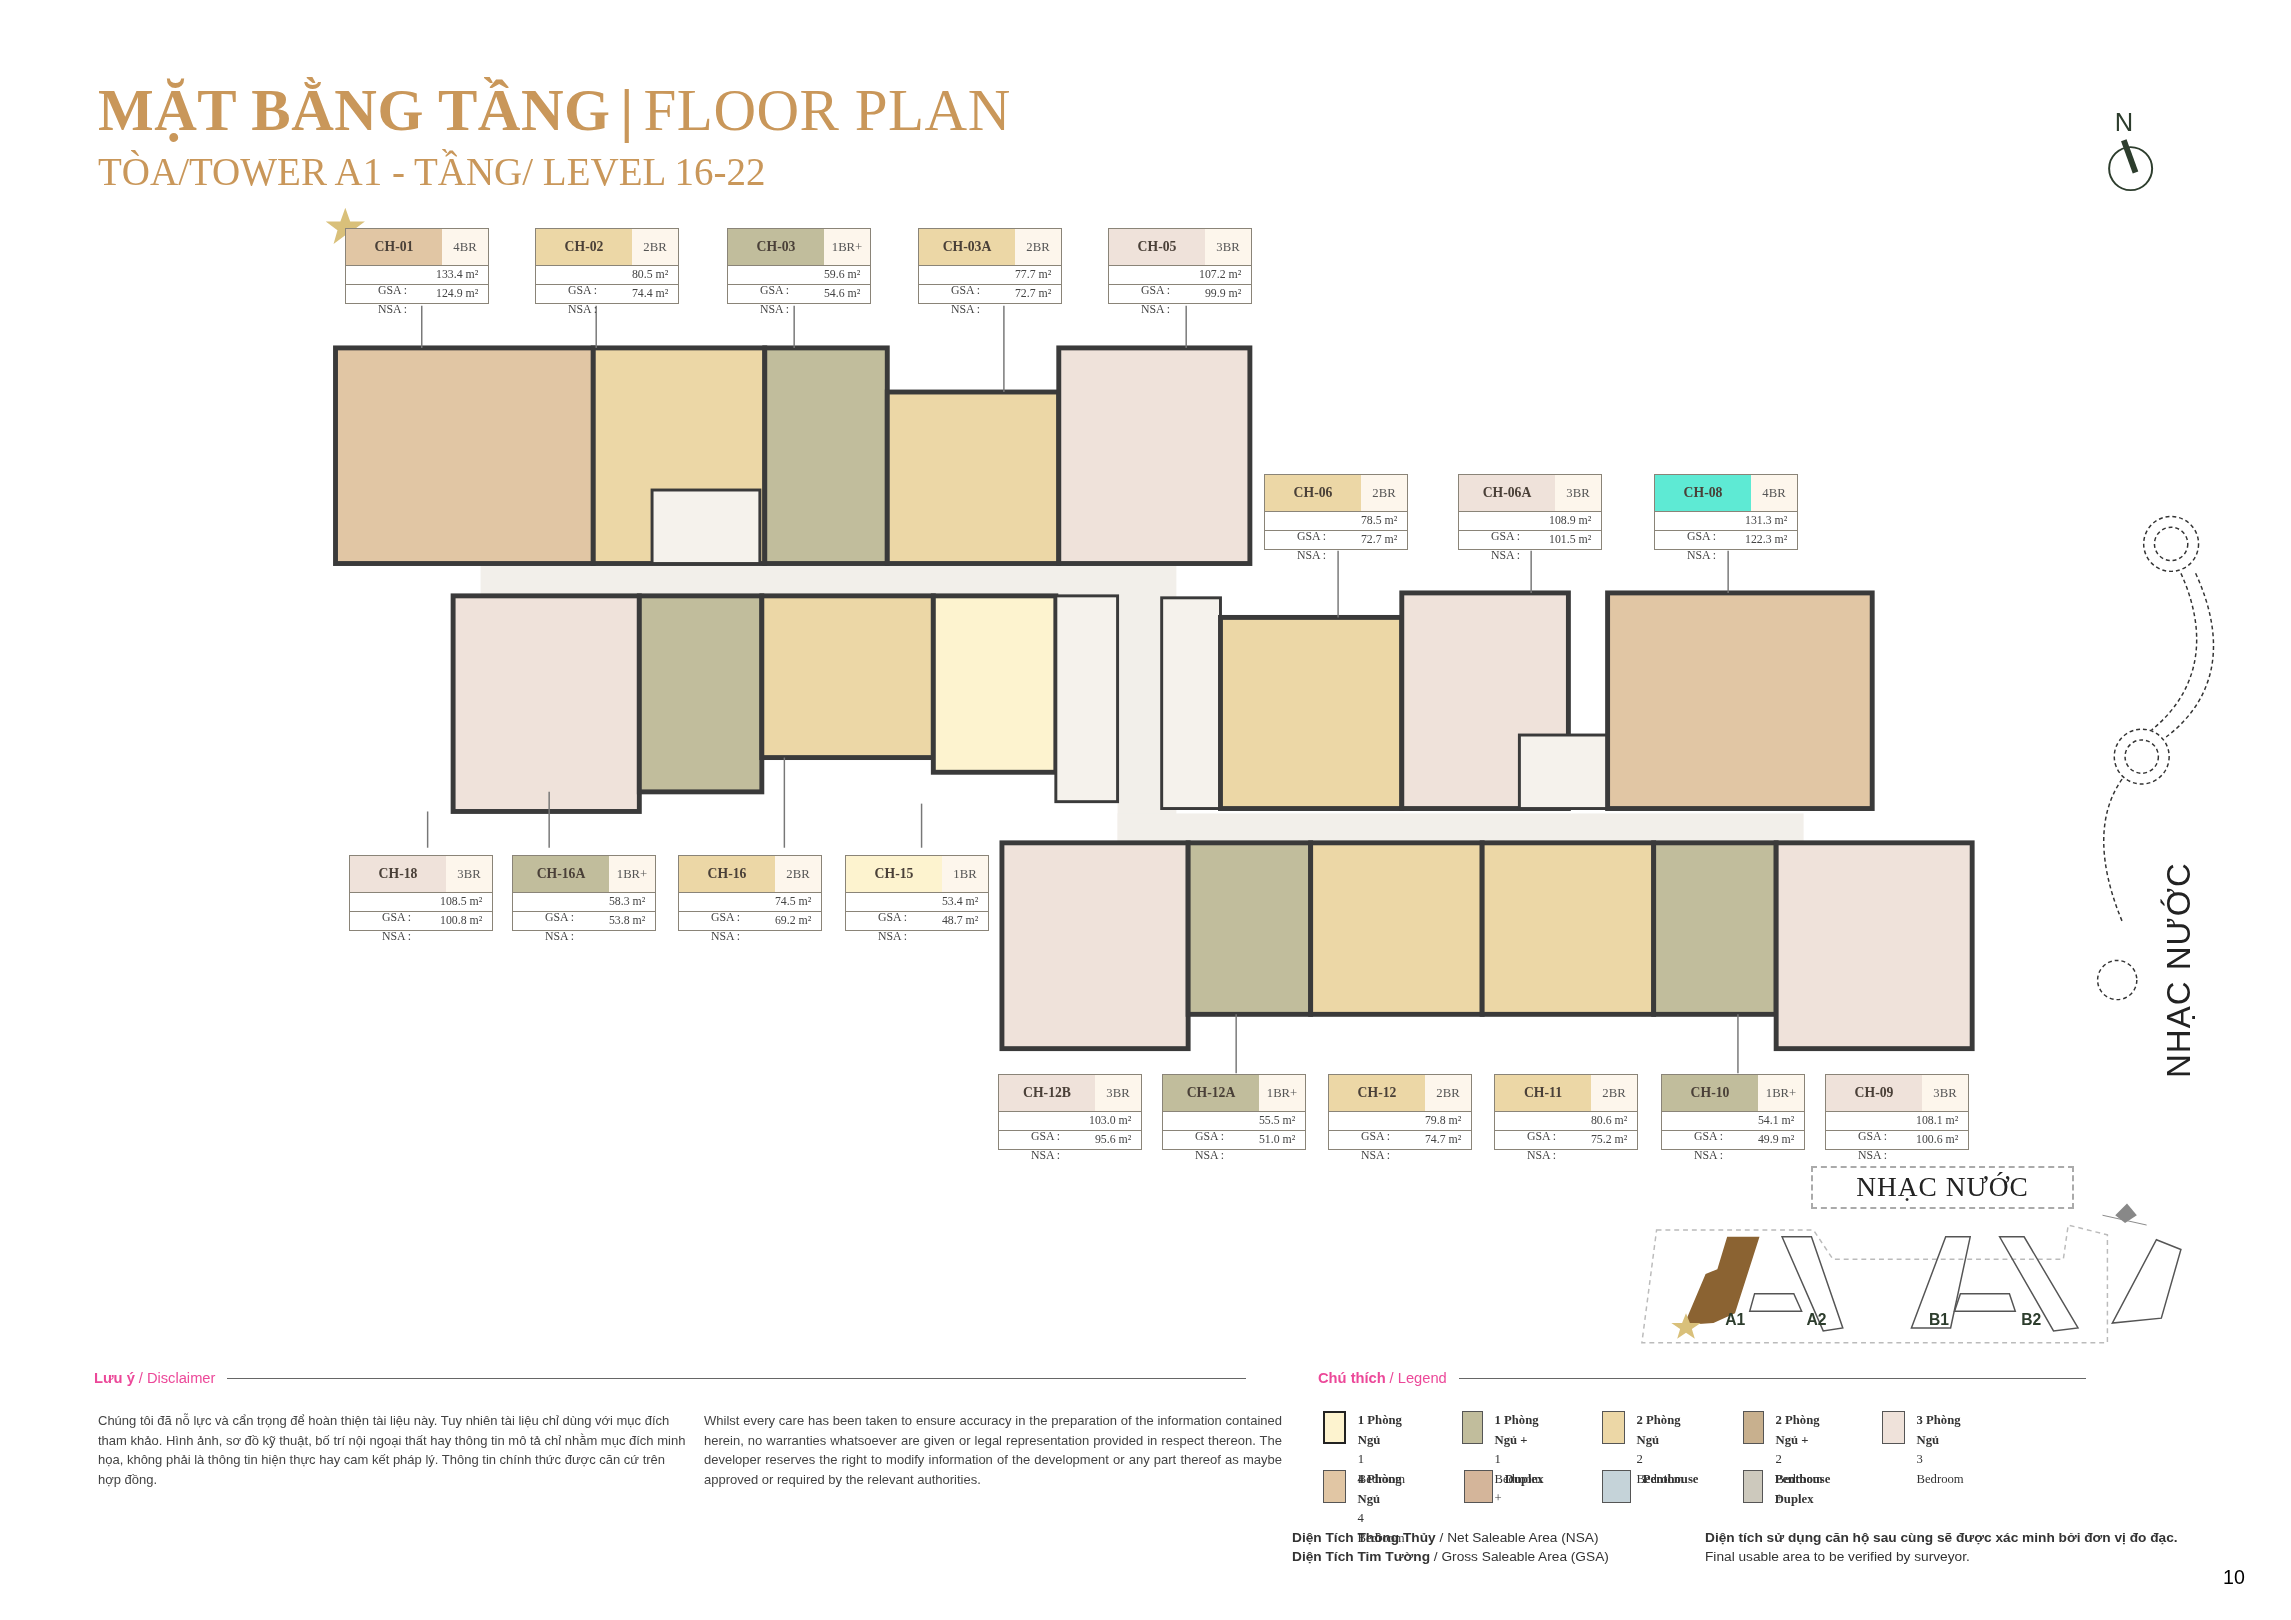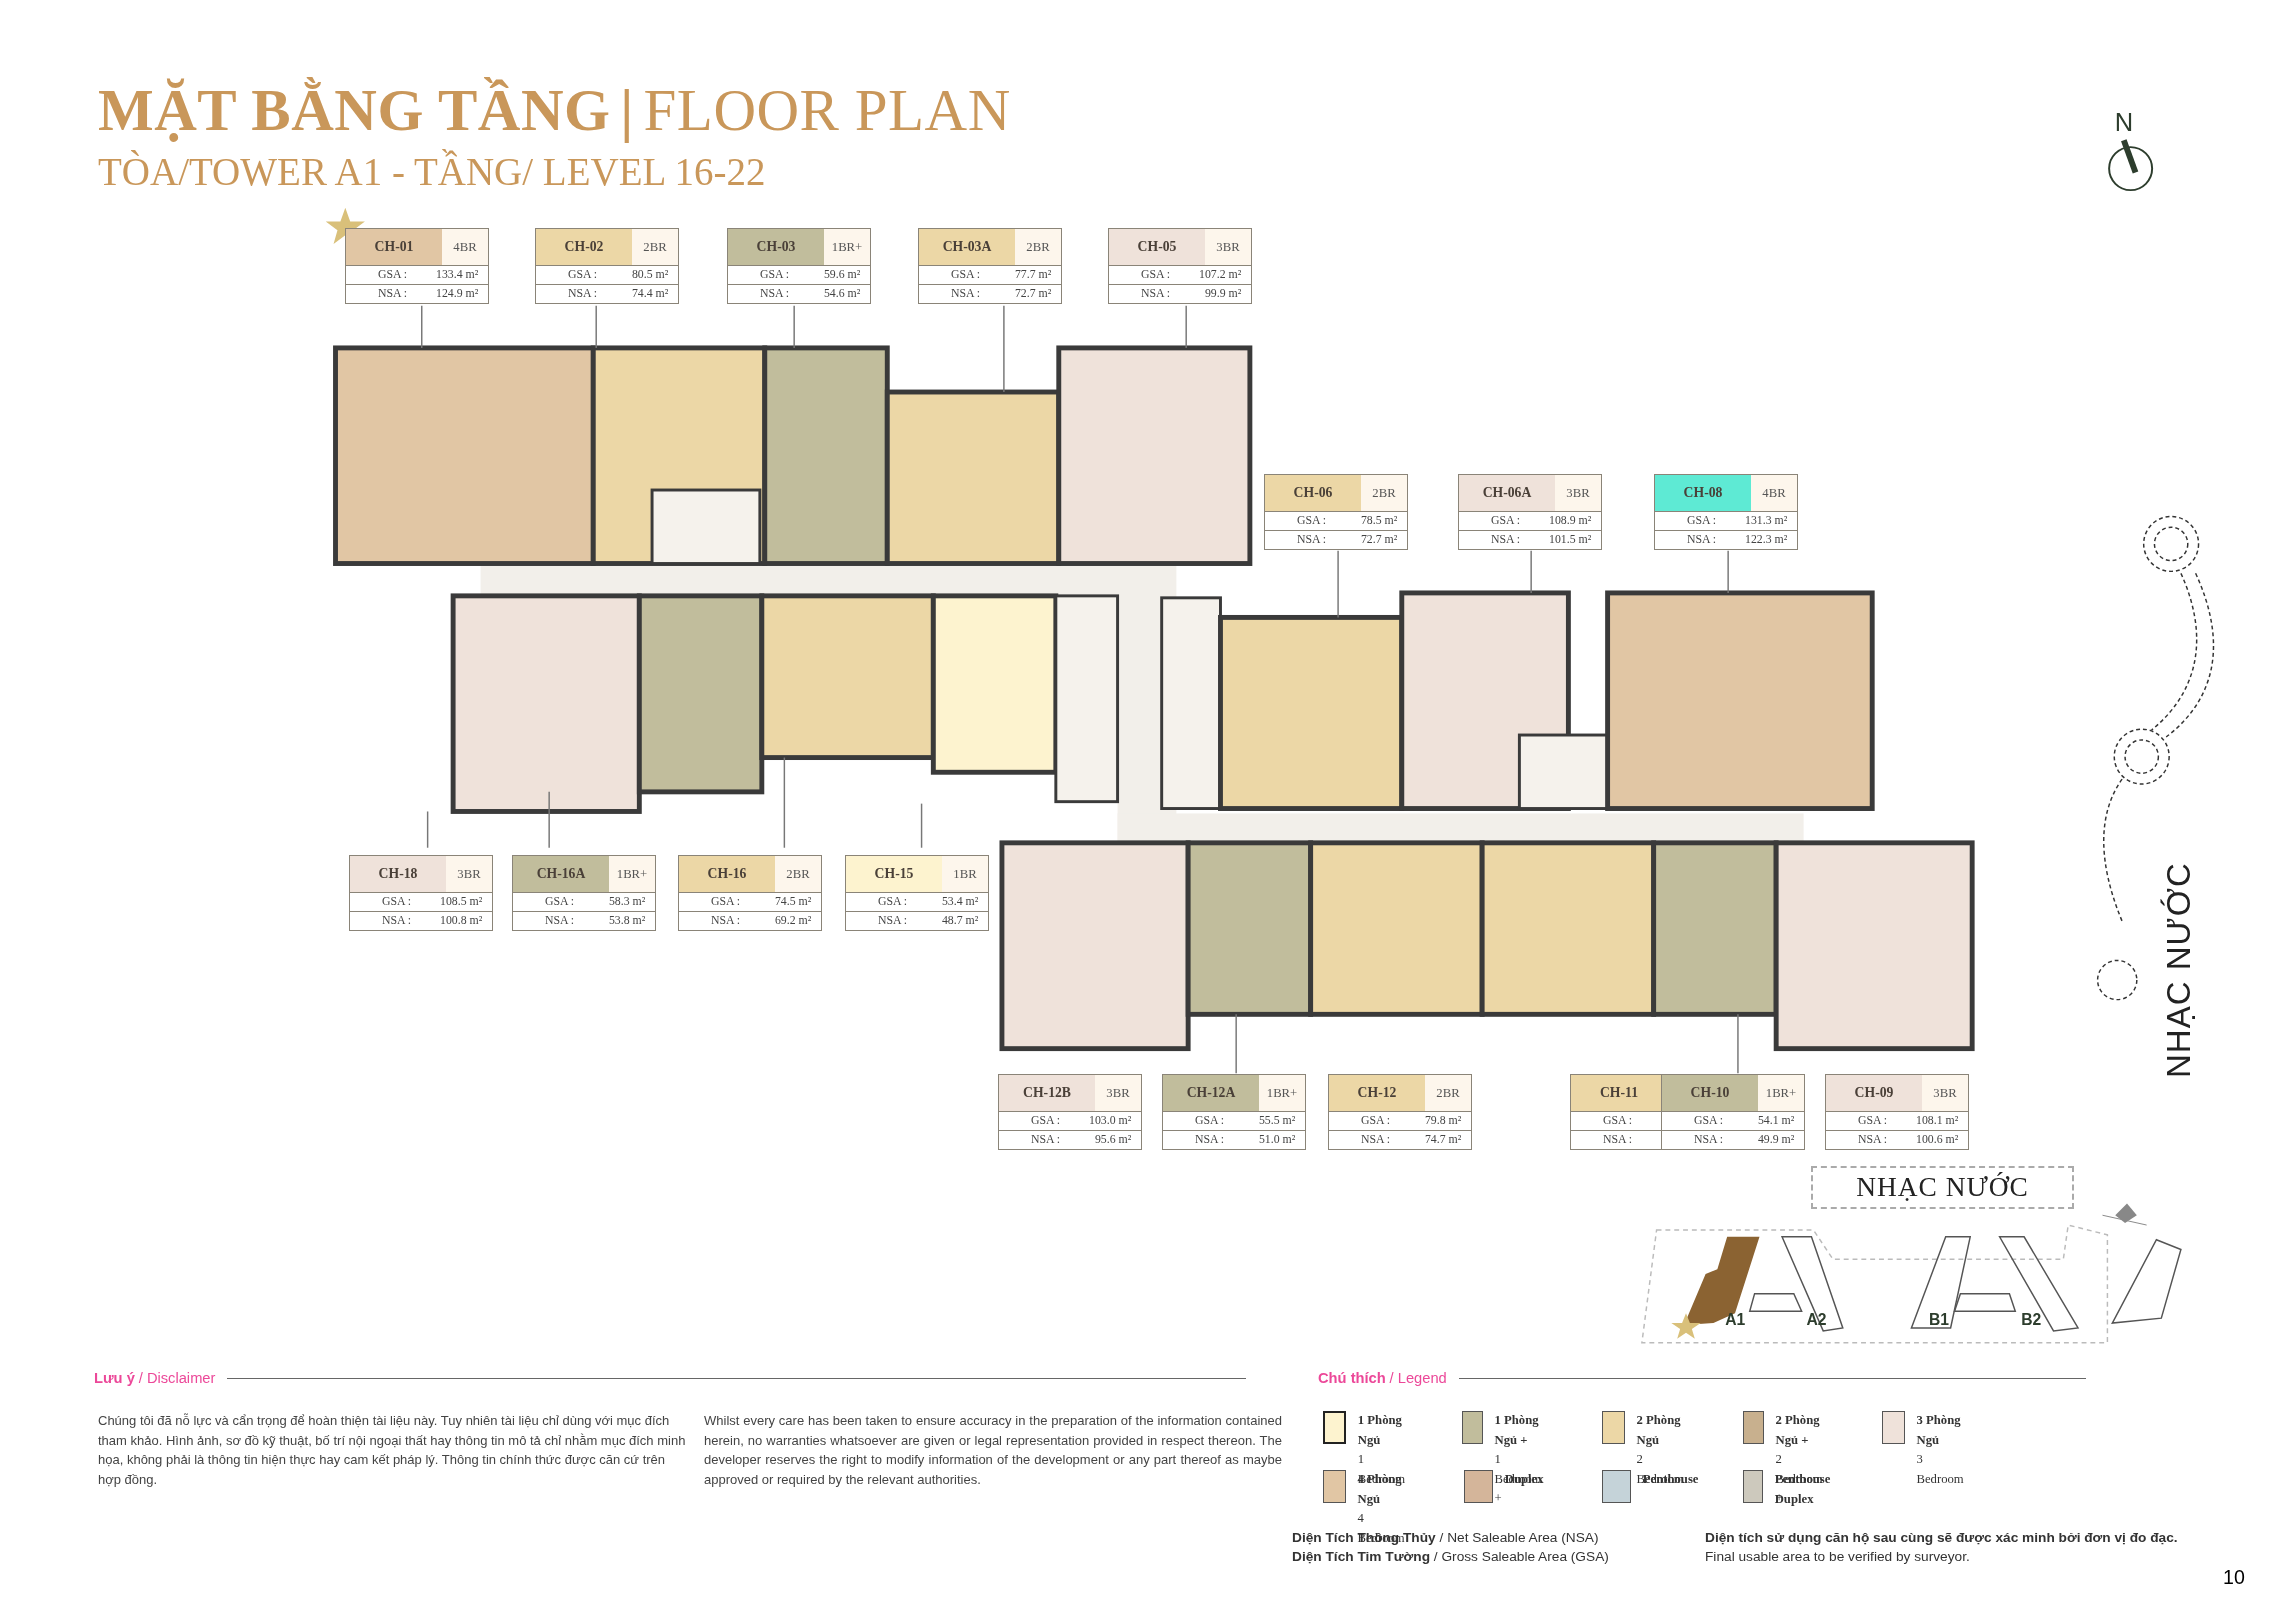--- a/index.html
+++ b/index.html
@@ -11,21 +11,21 @@
   .title .light { font-weight: normal; }
   .subtitle { position: absolute; left: 98px; top: 149px; font-family: "Liberation Serif", serif; color: #c9975a; font-size: 39px; white-space: nowrap; }
   .north { position: absolute; left: 2107px; top: 108px; width: 59px; height: 88px; }
   .north .n { font-size: 25.5px; color: #2d3d2d; position: absolute; left: 7.8px; top: 0; }
   .unit-card { position: absolute; width: 144px; font-size: 11.8px; }
   .unit-card .head { display: flex; height: 37px; border: 1.5px solid #8a8478; border-bottom: none; }
   .unit-card .code { width: 96px; display: flex; align-items: center; justify-content: center; font-weight: bold; font-size: 13.7px; color: #4a4038; font-family: "Liberation Serif", serif; }
   .unit-card .br { flex: 1; background: #fdf6ec; display: flex; align-items: center; justify-content: center; color: #555; font-family: "Liberation Serif", serif; font-size: 12.7px; }
   .unit-card .row { display: flex; height: 19.6px; border: 1.5px solid #8a8478; border-top: 1px solid #8a8478; background: #fff; font-family: "Liberation Serif", serif; color: #444; }
   .unit-card .row + .row { border-top: none; }
-  .unit-card .row .lbl { width: 67px; text-align: right; padding-right: 5.9px; line-height: 17.6px; }
+  .unit-card .row .lbl { width: 67px; text-align: right; padding-right: 5.9px; line-height: 17.6px; margin-top: 16px; }
   .unit-card .row .val { flex: 1; text-align: right; padding-right: 9.8px; line-height: 17.6px; }
   .plan { position: absolute; left: 0; top: 0; }
   .section-head { position: absolute; font-size: 14.7px; color: #ec4899; display: flex; align-items: center; white-space: nowrap; }
   .section-head b { font-weight: bold; margin-right: 3.9px; }
   .section-head .line { height: 1px; background: #666; margin-left: 11.8px; }
   .para { position: absolute; font-size: 13px; line-height: 19.6px; color: #444; }
   .legend { position: absolute; left: 1323px; top: 1411px; }
   .legend-item { position: absolute; display: flex; }
   .swatch { width: 29px; height: 33px; border: 1.5px solid #555; margin-right: 11.8px; }
   .legend-item .txt { font-family: "Liberation Serif", serif; font-size: 12.7px; line-height: 19.6px; color: #333; }
@@ -352,21 +352,21 @@
       </div>
       <div class="row">
         <span class="lbl">GSA :</span>
         <span class="val">79.8 m²</span>
       </div>
       <div class="row">
         <span class="lbl">NSA :</span>
         <span class="val">74.7 m²</span>
       </div>
     </div>
-    <div class="unit-card" style="left: 1570px; top: 1074px;">
+    <div class="unit-card" style="left: 1494px; top: 1074px;">
       <div class="head">
         <div class="code" style="background:#ecd7a6">CH-11</div>
         <div class="br">2BR</div>
       </div>
       <div class="row">
         <span class="lbl">GSA :</span>
         <span class="val">80.6 m²</span>
       </div>
       <div class="row">
         <span class="lbl">NSA :</span>

